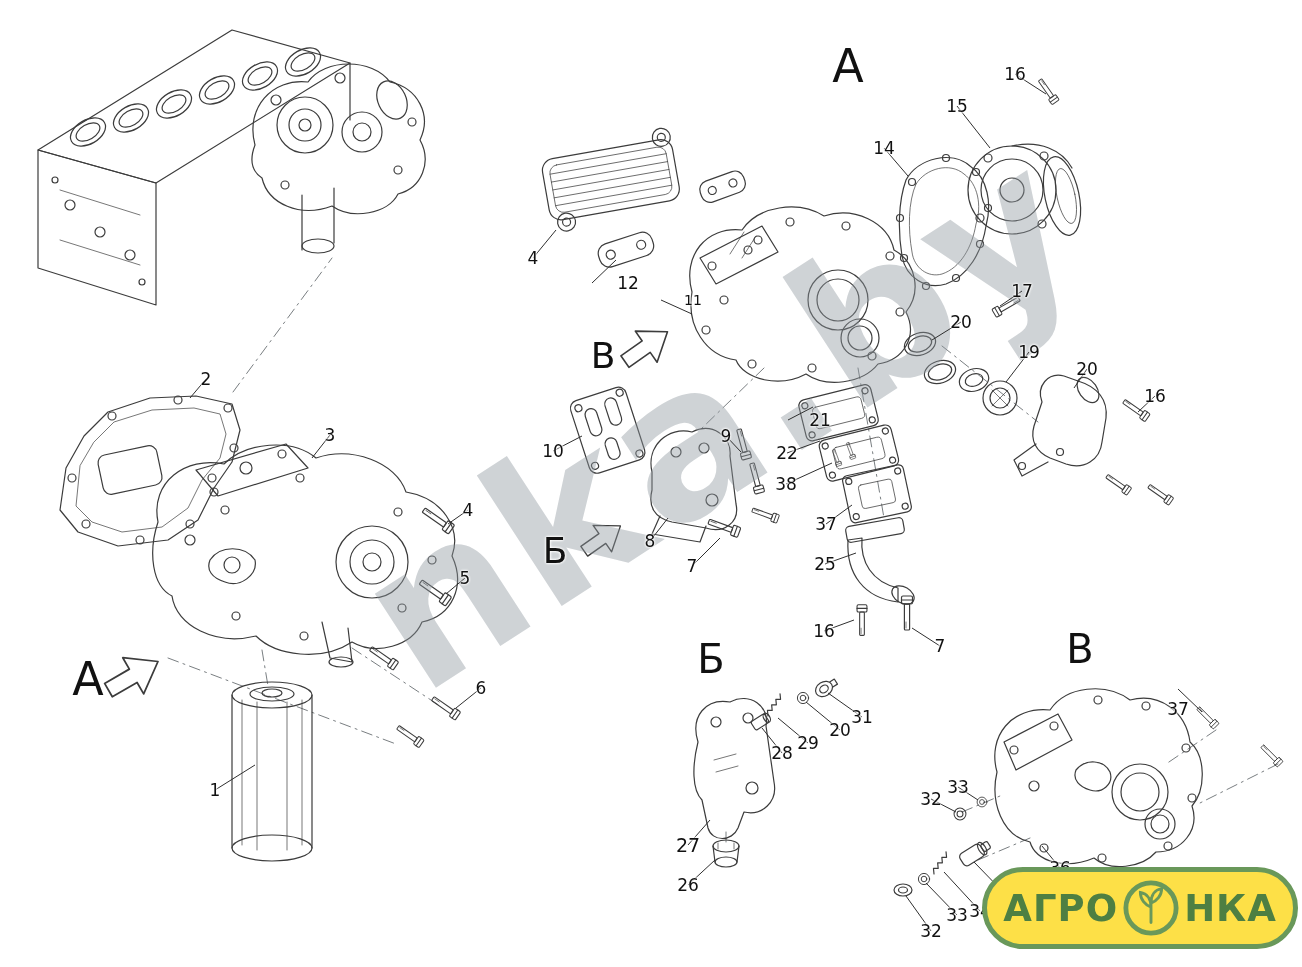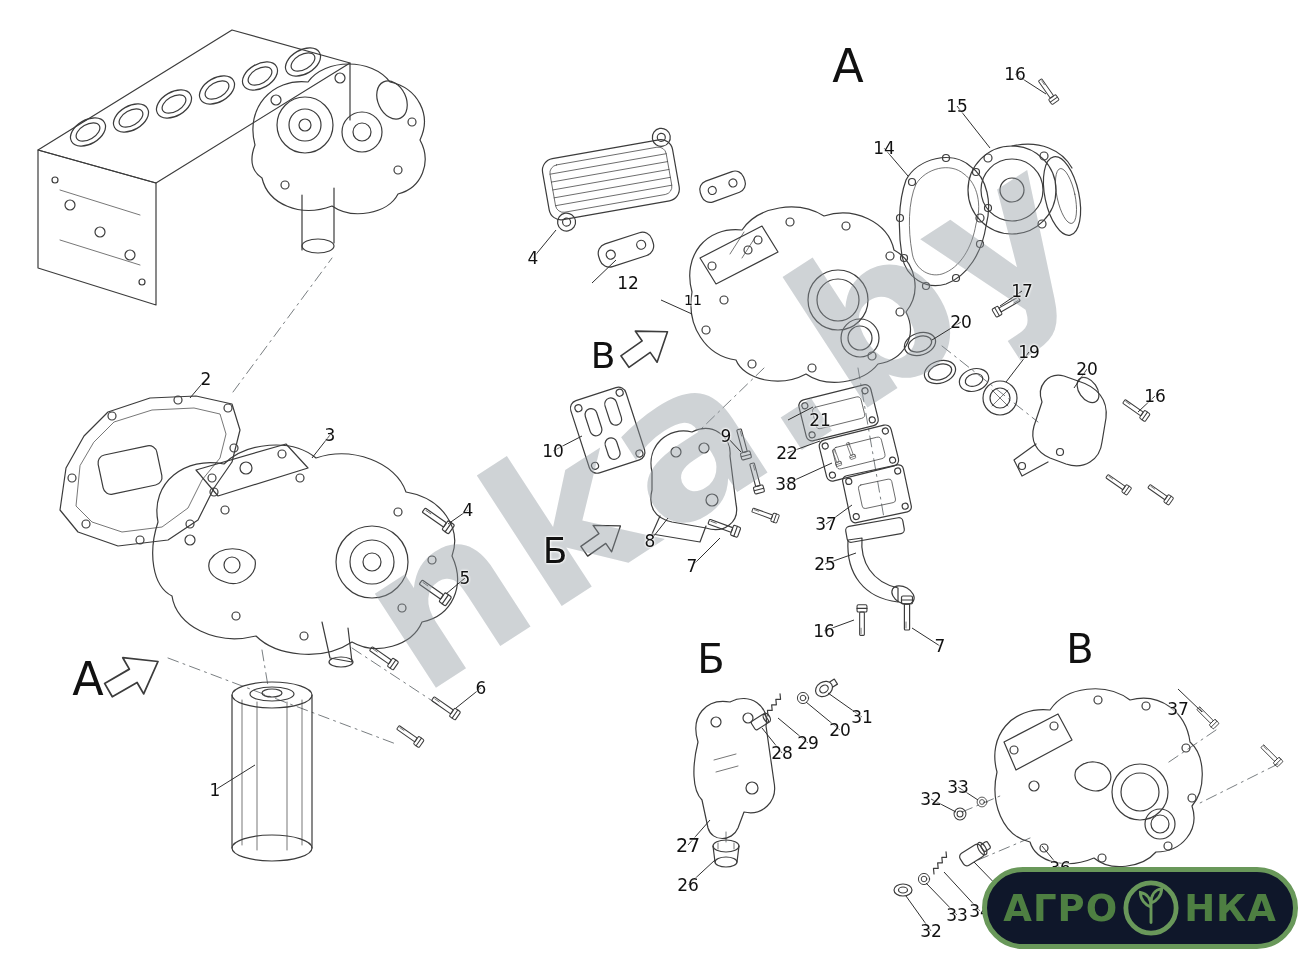--- a/index.html
+++ b/index.html
@@ -30,21 +30,21 @@
   #annotations .label{
     position:absolute;transform:translate(-50%,-50%);
     color:#111;font-size:17px;line-height:1;
     text-shadow:0 0 3px #fff,0 0 3px #fff,0 0 2px #fff;
   }
   
   .logo{
     position:absolute;right:4px;bottom:18px;z-index:6;
     display:flex;align-items:center;gap:4px;
     border:5px solid var(--logo-green,#69985a);border-radius:50px;
-    background:#0f172a;padding:7px 16px;
+    background:#fde047;padding:7px 16px;
     color:var(--logo-text,#4e7f42);font-weight:700;font-size:37px;letter-spacing:1px;
   }
   .logo-circle{display:flex;align-items:center;}
 </style>
 </head>
 <body>
 
 <div class="stage">
 
   <svg id="art" width="1302" height="967" viewBox="0 0 1302 967">

